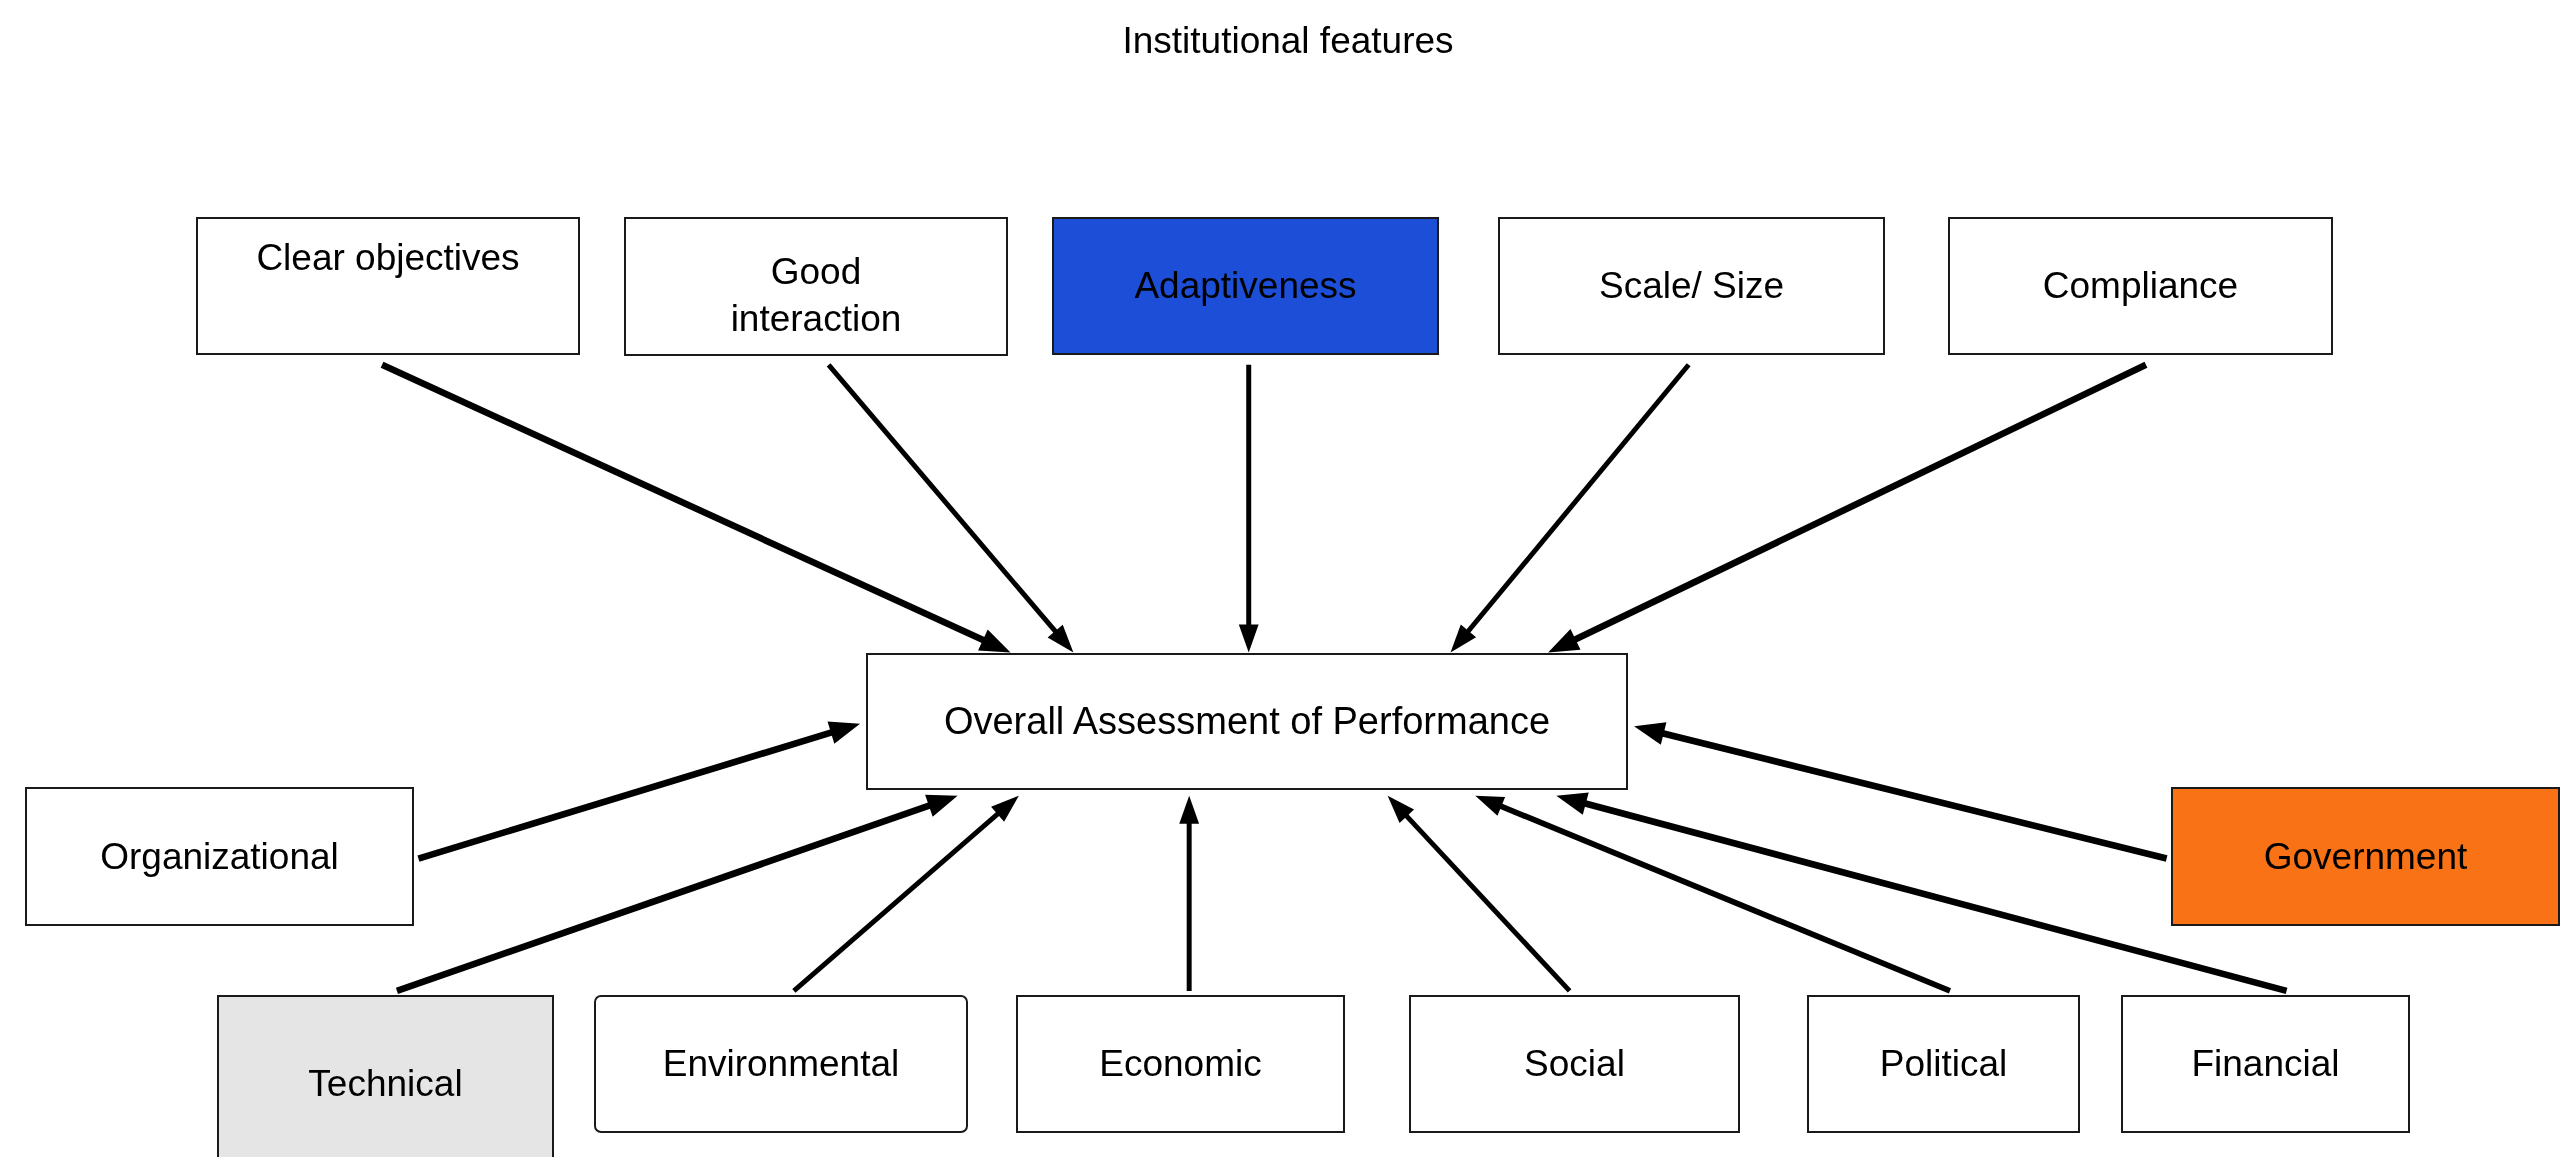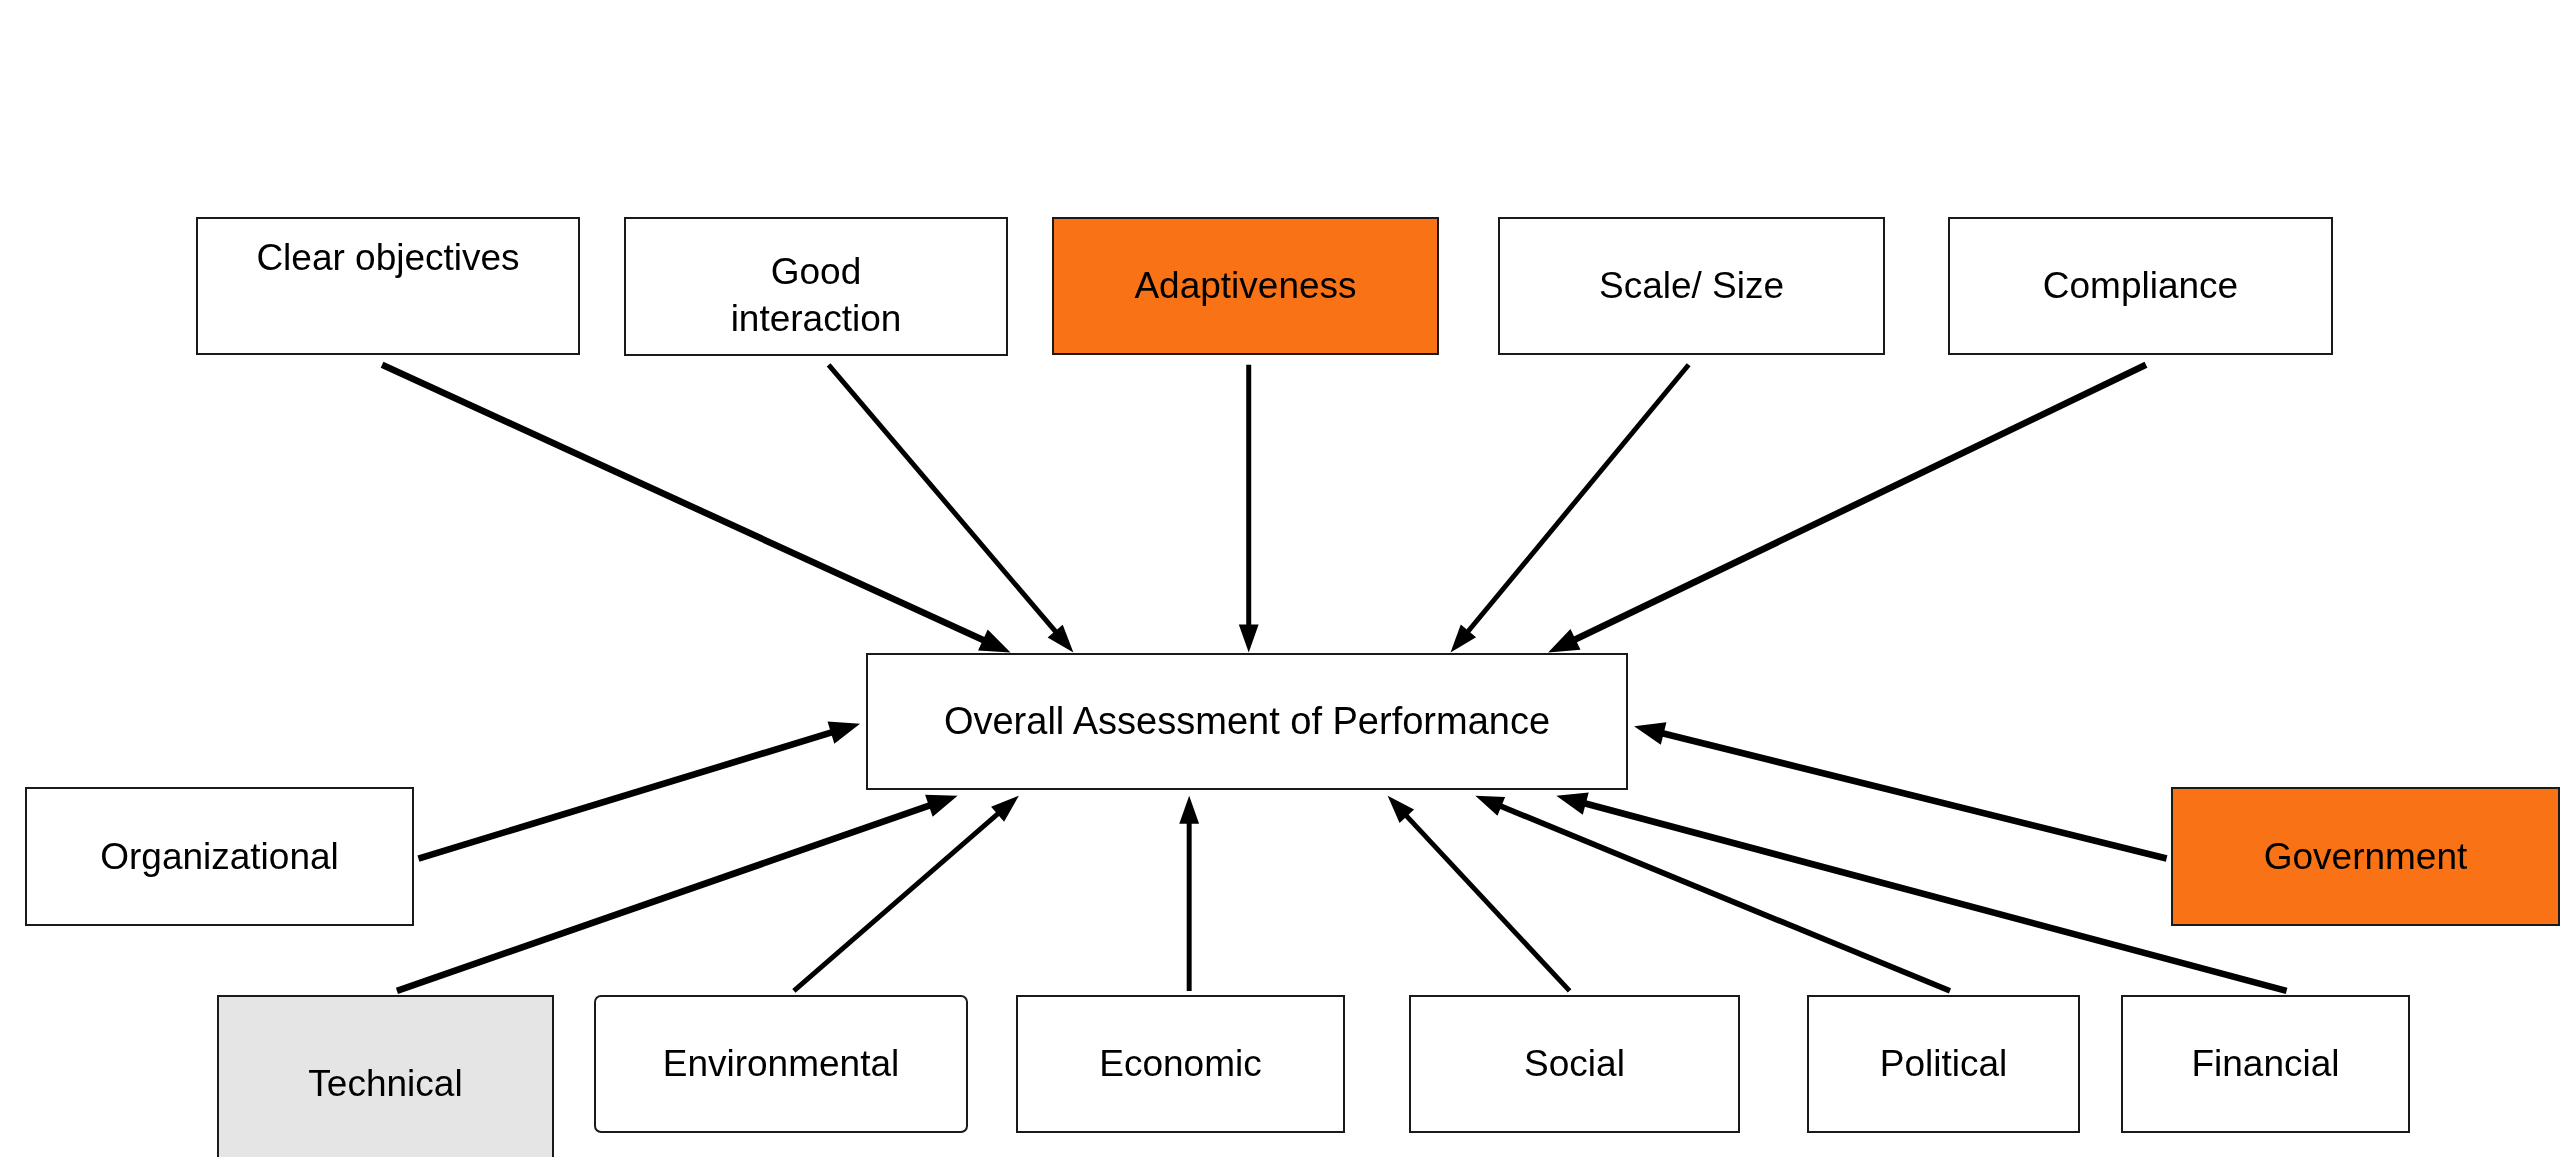--- a/index.html
+++ b/index.html
@@ -56,20 +56,21 @@
     color: #000000;
     font-family: "Liberation Sans", sans-serif;
     z-index: 3;
   }
 </style>
 </head>
 <body>
 
 <div id="diagram-root">
 
+  <div id="diagram-title">Institutional features</div>
 
   <svg id="edge-layer" viewBox="0 0 3115 1400" preserveAspectRatio="none" xmlns="http://www.w3.org/2000/svg">
     <g id="edges-group">
         <g>
           <line x1="462" y1="441" x2="1192.1777215273999" y2="775.3445356467569" stroke="#000000" stroke-width="8" stroke-linecap="butt"></line>
           <polygon points="1222,789 1182.7123064409423,786.408256415154 1194.3694101571257,760.9502138165931" fill="#000000"></polygon>
         </g>
         <g>
           <line x1="1002" y1="441" x2="1278.5629240022508" y2="766.1483025431868" stroke="#000000" stroke-width="6" stroke-linecap="butt"></line>
           <polygon points="1298,789 1266.8306348864921,770.8762399480447 1285.111992851943,755.3265791498454" fill="#000000"></polygon>
@@ -122,21 +123,21 @@
   </svg>
 
   <div id="nodes-layer">
       <div class="node-box vtop" style="left: 196px; top: 217px; width: 384px; height: 138px; border-color: rgb(26, 26, 26); background: rgb(255, 255, 255); padding-top: 15px;">
         <span class="node-label" style="font-size: 37px; color: rgb(0, 0, 0);">Clear objectives</span>
       </div>
       <div class="node-box vtop" style="left: 624px; top: 217px; width: 384px; height: 139px; border-color: rgb(26, 26, 26); background: rgb(255, 255, 255); padding-top: 29px;">
         <span class="node-label" style="font-size: 37px; color: rgb(0, 0, 0);">Good
 interaction</span>
       </div>
-      <div class="node-box vcenter" style="left: 1052px; top: 217px; width: 387px; height: 138px; border-color: rgb(26, 26, 26); background: #f97316;">
+      <div class="node-box vcenter" style="left: 1052px; top: 217px; width: 387px; height: 138px; border-color: rgb(26, 26, 26); background: #1d4ed8;">
         <span class="node-label" style="font-size: 37px; color: rgb(0, 0, 0);">Adaptiveness</span>
       </div>
       <div class="node-box vcenter" style="left: 1498px; top: 217px; width: 387px; height: 138px; border-color: rgb(26, 26, 26); background: rgb(255, 255, 255);">
         <span class="node-label" style="font-size: 37px; color: rgb(0, 0, 0);">Scale/ Size</span>
       </div>
       <div class="node-box vcenter" style="left: 1948px; top: 217px; width: 385px; height: 138px; border-color: rgb(26, 26, 26); background: rgb(255, 255, 255);">
         <span class="node-label" style="font-size: 37px; color: rgb(0, 0, 0);">Compliance</span>
       </div>
       <div class="node-box vcenter" style="left: 25px; top: 787px; width: 389px; height: 139px; border-color: rgb(26, 26, 26); background: rgb(255, 255, 255);">
         <span class="node-label" style="font-size: 37px; color: rgb(0, 0, 0);">Organizational</span>

